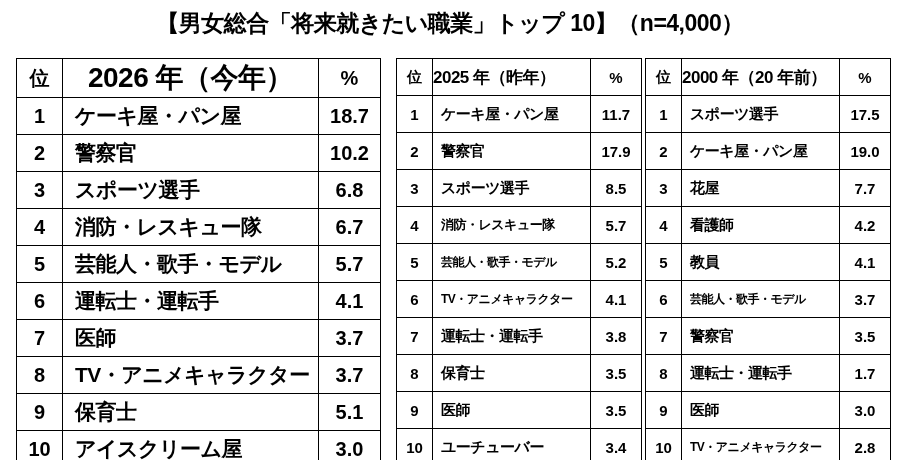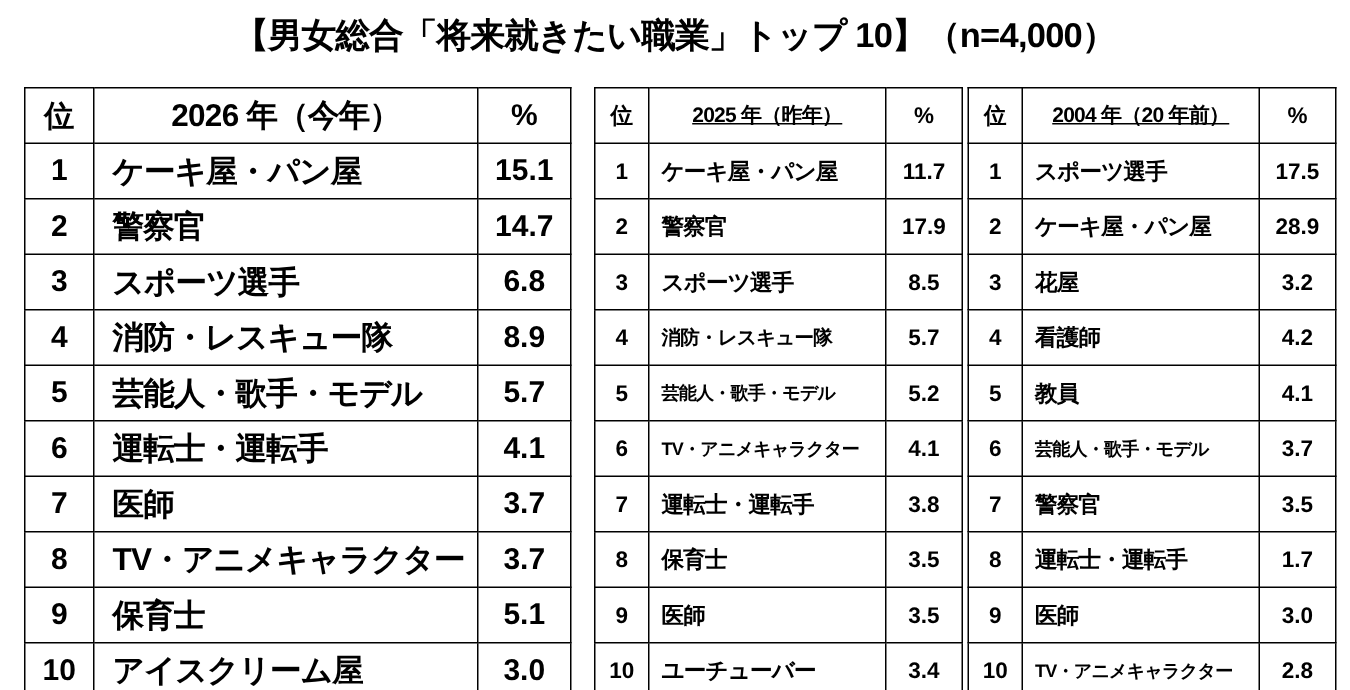--- a/index.html
+++ b/index.html
@@ -50,34 +50,34 @@
   #table-2026 {
     left: 16px;
     top: 58px;
     width: 364px;
   }
   #table-2026 td, #table-2026 th { height: 37px; }
   #table-2026 .c-rank { width: 46px; font-size: 20px; }
   #table-2026 .c-job  { width: 256px; text-align: left; padding-left: 12px; font-size: 21px; letter-spacing: -0.5px; white-space: nowrap; }
   #table-2026 .c-pct  { width: 62px; font-size: 20px; }
   #table-2026 thead td { font-size: 19px; }
-  #table-2026 thead .c-job { text-align: center; padding-left: 0; font-size: 21px; }
+  #table-2026 thead .c-job { text-align: center; padding-left: 0; font-size: 28px; }
 
   
   .side {
     width: 245px;
   }
   #table-2025 { left: 396px; top: 58px; }
   #table-2006 { left: 645px; top: 58px; }
   .side td { height: 37px; }
   .side .c-rank { width: 36px; font-size: 15px; }
   .side .c-job  { width: 158px; text-align: left; padding-left: 8px; font-size: 15px; letter-spacing: -0.5px; white-space: nowrap; }
   .side .c-pct  { width: 51px; font-size: 15px; }
   .side thead td { font-size: 14px; }
-  .side thead .c-job { text-align: center; padding-left: 0; font-size: 14px; text-decoration: underline; }
+  .side thead .c-job { text-align: left; padding-left: 0; font-size: 17px; }
   .side .c-job.sm { font-size: 13px; }
   .side .c-job.xs { font-size: 12px; }
 </style>
 </head>
 <body>
 
 <div id="page">
 
   <div class="title">【男女総合「将来就きたい職業」トップ 10】（n=4,000）</div>
 
@@ -86,36 +86,36 @@
       <tr>
         <td class="c-rank">位</td>
         <td class="c-job">2026 年（今年）</td>
         <td class="c-pct">%</td>
       </tr>
     </thead>
     <tbody>
       <tr>
         <td class="c-rank">1</td>
         <td class="c-job">ケーキ屋・パン屋</td>
-        <td class="c-pct">15.1</td>
+        <td class="c-pct">18.7</td>
       </tr>
       <tr>
         <td class="c-rank">2</td>
         <td class="c-job">警察官</td>
-        <td class="c-pct">14.7</td>
+        <td class="c-pct">10.2</td>
       </tr>
       <tr>
         <td class="c-rank">3</td>
         <td class="c-job">スポーツ選手</td>
         <td class="c-pct">6.8</td>
       </tr>
       <tr>
         <td class="c-rank">4</td>
         <td class="c-job">消防・レスキュー隊</td>
-        <td class="c-pct">8.9</td>
+        <td class="c-pct">6.7</td>
       </tr>
       <tr>
         <td class="c-rank">5</td>
         <td class="c-job">芸能人・歌手・モデル</td>
         <td class="c-pct">5.7</td>
       </tr>
       <tr>
         <td class="c-rank">6</td>
         <td class="c-job">運転士・運転手</td>
         <td class="c-pct">4.1</td>
@@ -202,39 +202,39 @@
         <td class="c-job">ユーチューバー</td>
         <td class="c-pct">3.4</td>
       </tr>
     </tbody>
   </table>
 
   <table class="tbl side" id="table-2006">
     <thead>
       <tr>
         <td class="c-rank">位</td>
-        <td class="c-job">2004 年（20 年前）</td>
+        <td class="c-job">2000 年（20 年前）</td>
         <td class="c-pct">%</td>
       </tr>
     </thead>
     <tbody>
       <tr>
         <td class="c-rank">1</td>
         <td class="c-job">スポーツ選手</td>
         <td class="c-pct">17.5</td>
       </tr>
       <tr>
         <td class="c-rank">2</td>
         <td class="c-job">ケーキ屋・パン屋</td>
-        <td class="c-pct">28.9</td>
+        <td class="c-pct">19.0</td>
       </tr>
       <tr>
         <td class="c-rank">3</td>
         <td class="c-job">花屋</td>
-        <td class="c-pct">3.2</td>
+        <td class="c-pct">7.7</td>
       </tr>
       <tr>
         <td class="c-rank">4</td>
         <td class="c-job">看護師</td>
         <td class="c-pct">4.2</td>
       </tr>
       <tr>
         <td class="c-rank">5</td>
         <td class="c-job">教員</td>
         <td class="c-pct">4.1</td>

